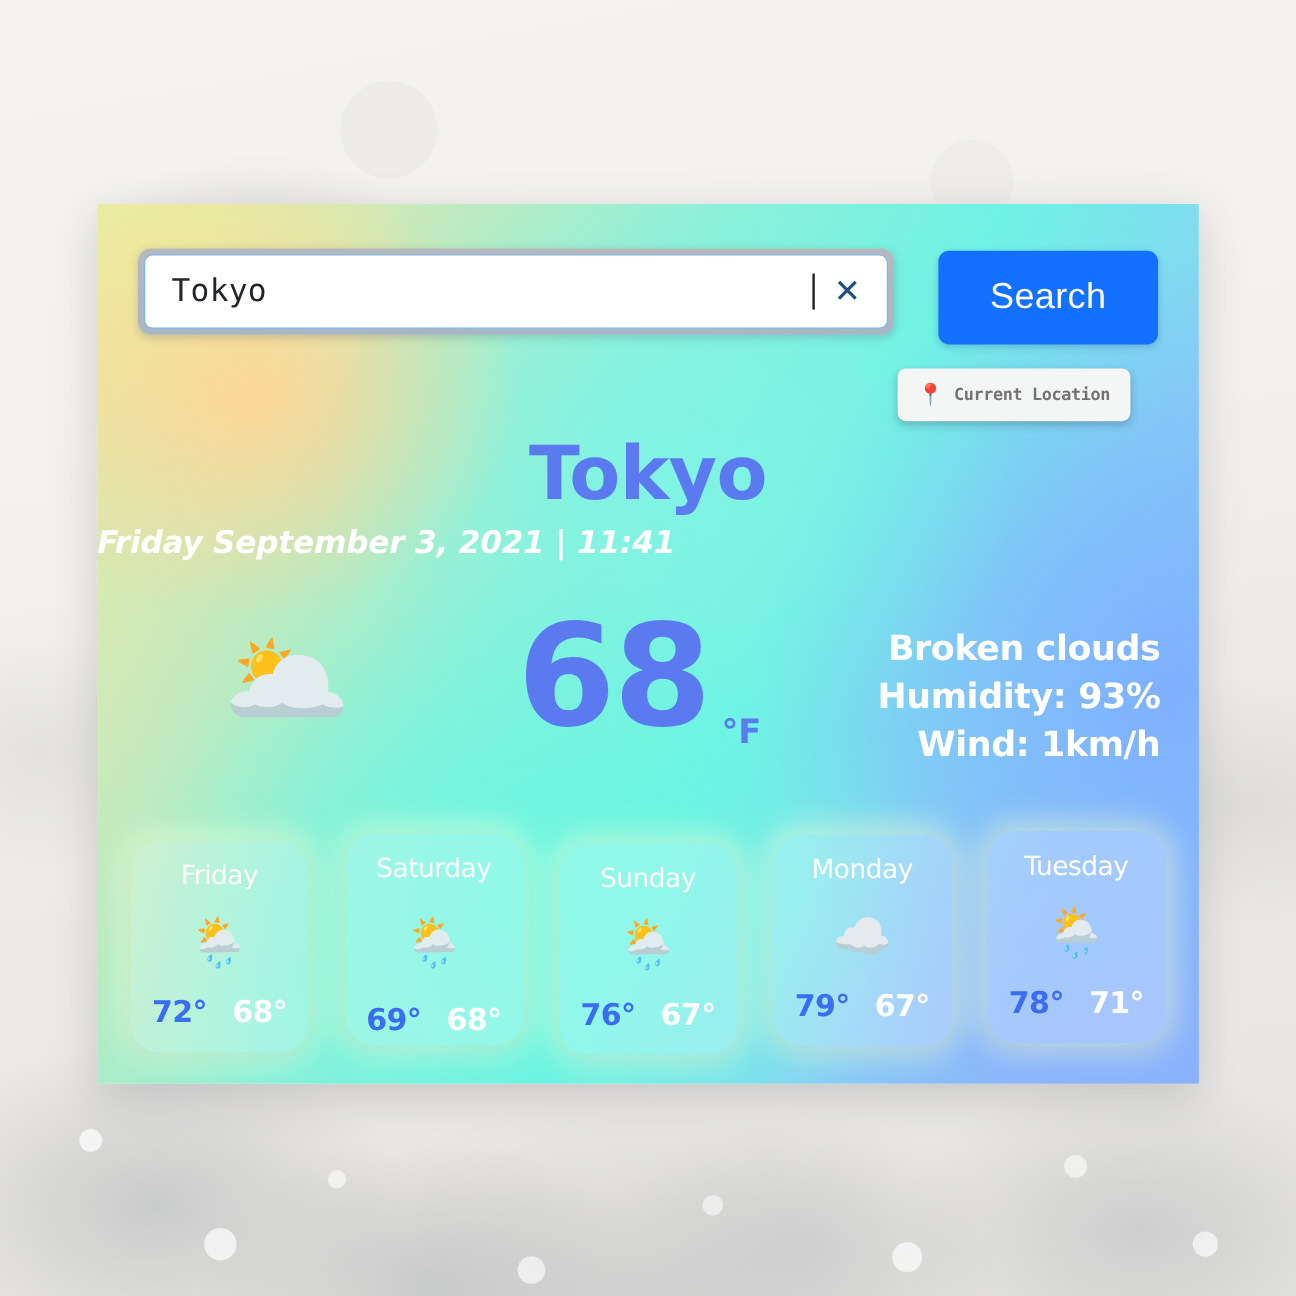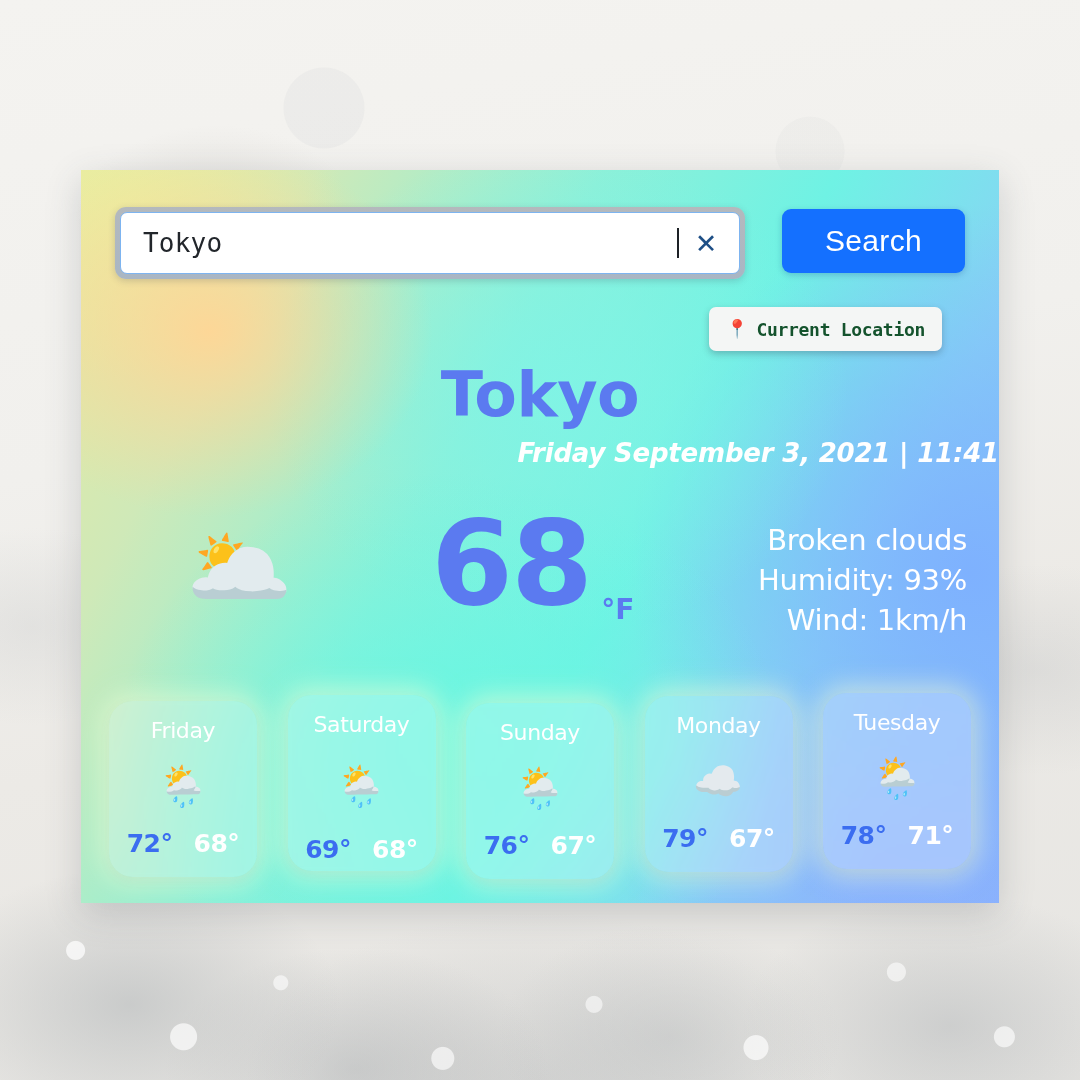--- a/index.html
+++ b/index.html
@@ -100,21 +100,21 @@
     width:34px; height:34px;
     display:flex; align-items:center; justify-content:center;
     border:none; background:transparent; cursor:pointer;
     color:#1e4f86; font-size:27px; font-weight:700;
     line-height:1;
     font-family:"DejaVu Sans", sans-serif;
   }
 
   #search-button {
     position:absolute; right:0; top:2px;
-    width:183px; height:64px;
+    width:183px; height:78px;
     background:#1470ff;
     border:none; border-radius:9px;
     color:#ffffff; font-size:30px;
     font-family:"Liberation Sans", sans-serif;
     letter-spacing:.3px;
     cursor:pointer;
     box-shadow:0 2px 6px rgba(20,60,140,.25);
   }
 
   
@@ -122,37 +122,37 @@
     position:absolute; right:57px; top:137px;
     height:44px; padding:0 17px;
     display:flex; align-items:center; gap:8px;
     background:#f4f6f5;
     border:none; border-radius:7px;
     box-shadow:0 3px 7px rgba(50,60,80,.30);
     cursor:pointer;
   }
   #current-location-button .loc-label {
     font-family:"DejaVu Sans Mono", monospace;
-    font-size:18px; color:#14532d; font-weight:600;
+    font-size:14px; color:#737373; font-weight:600;
     letter-spacing:-.3px;
   }
   .pin-icon { font-size:18px; line-height:1; }
 
   
   #city-name {
     position:absolute; left:0; right:0; top:188px;
     text-align:center;
     font-family:"DejaVu Sans", sans-serif;
     font-size:62px; font-weight:700;
     color:#5b7af0;
     letter-spacing:-.5px;
   }
   #date-line {
     position:absolute; left:0; right:0; top:268px;
-    text-align:right;
+    text-align:left;
     font-family:"DejaVu Sans", sans-serif;
     font-size:26px; font-weight:700; font-style:italic;
     color:#ffffff;
     letter-spacing:-.2px;
   }
 
   
   #conditions-row {
     position:absolute; left:0; right:0; top:340px; height:160px;
   }
@@ -173,21 +173,21 @@
   #temp-unit {
     font-family:"DejaVu Sans", sans-serif;
     font-size:28px; font-weight:700;
     color:#5b7af0;
     margin-top:22px; margin-left:10px;
   }
   #details-block {
     position:absolute; right:32px; top:10px;
     text-align:right;
     font-family:"DejaVu Sans", sans-serif;
-    font-size:29px; font-weight:400;
+    font-size:29px; font-weight:700;
     color:#ffffff; line-height:1.38;
     letter-spacing:-.3px;
   }
 
   
   #forecast-row {
     position:absolute; left:28px; right:28px; top:525px;
     display:flex; justify-content:space-between;
     align-items:flex-start;
   }

